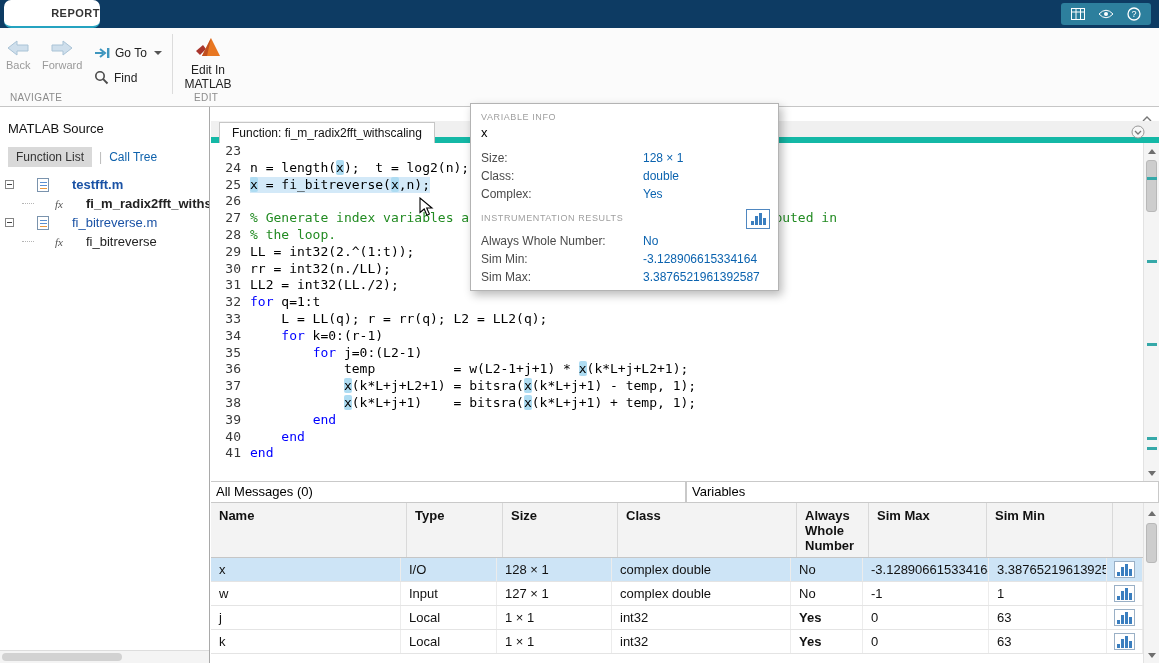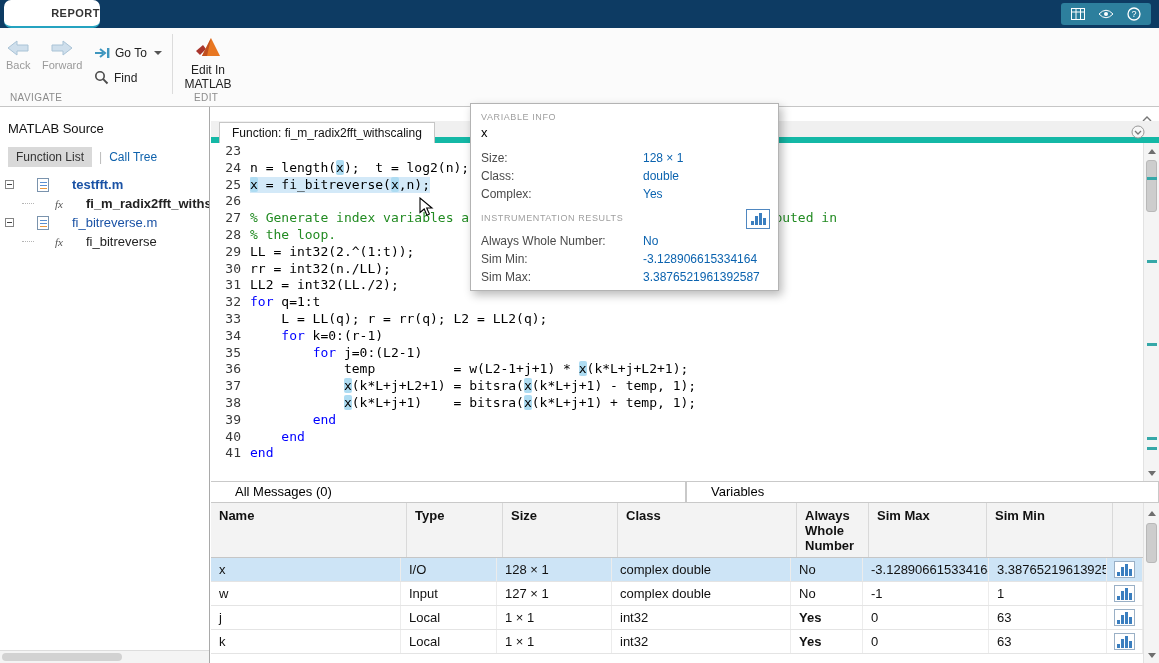--- a/index.html
+++ b/index.html
@@ -83,21 +83,21 @@
   .vscroll.code { top:0; height:338px; }
   .sb-btn { position:absolute; left:0; width:16px; height:16px; display:flex; align-items:center; justify-content:center; }
   .arr-up { width:0; height:0; border-left:4px solid transparent; border-right:4px solid transparent; border-bottom:5px solid #6e6e6e; }
   .arr-dn { width:0; height:0; border-left:4px solid transparent; border-right:4px solid transparent; border-top:5px solid #6e6e6e; }
   .sb-thumb { position:absolute; left:2px; width:11px; background:#cdcdcd; border:1px solid #b8b8b8; border-radius:3px; }
   .mark { position:absolute; left:3px; width:10px; height:3px; background:#35a8a8; }
 
   
   .bottom-tabs { position:absolute; left:0; top:374px; width:948px; height:22px; display:flex; }
   .btab { height:22px; border:1px solid #c9c9c9; border-left:none; background:#fff; font-size:13px;
-    color:#000; line-height:20px; padding-left:24px; }
+    color:#000; line-height:20px; padding-left:5px; }
   .btab.first { width:475px; }
   .btab.second { width:473px; border-left:1px solid #c9c9c9; }
 
   .vtable { position:absolute; left:0; top:396px; width:948px; height:160px; overflow:hidden; }
   #vt-header { display:flex; height:55px; background:#f3f3f3; border-bottom:1px solid #c6c6c6; }
   .vt-hc { border-right:1px solid #d9d9d9; padding:5px 8px; font-size:13px; font-weight:bold; color:#111;
     line-height:15px; overflow:hidden; }
   #vt-body { position:absolute; left:0; top:55px; width:932px; height:105px; overflow:hidden; }
   .vt-row { display:flex; height:24px; border-bottom:1px solid #e4e4e4; background:#fff; }
   .vt-row.selected { background:#cde4f6; }

